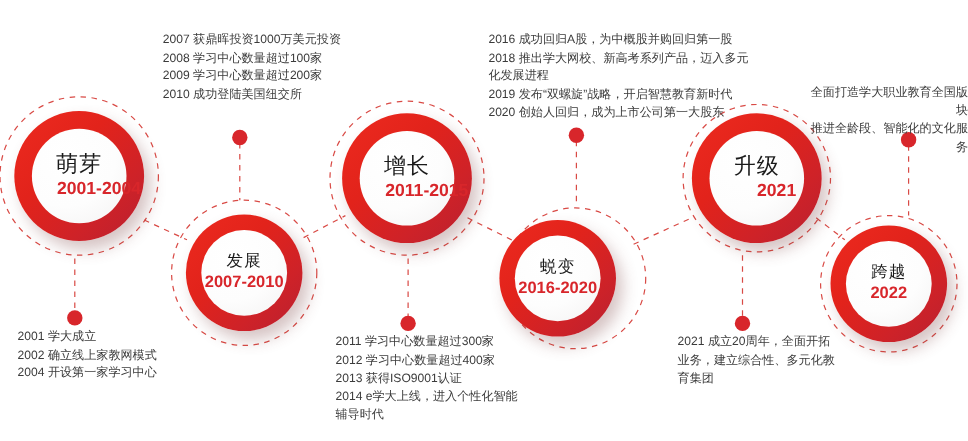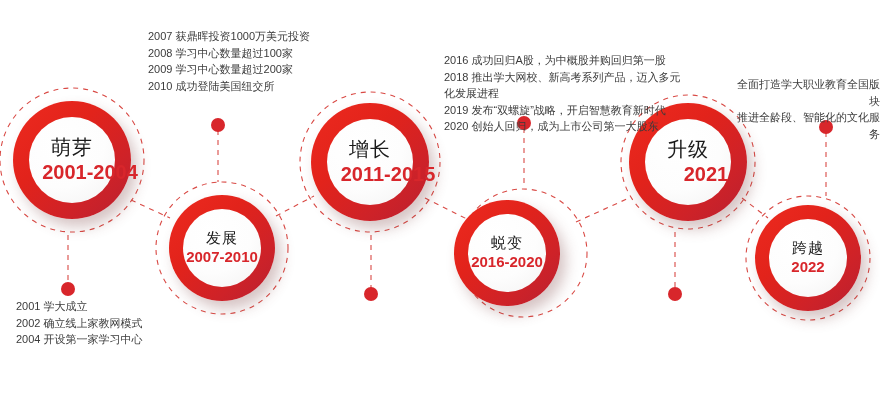--- a/index.html
+++ b/index.html
@@ -66,21 +66,21 @@
     font-weight: bold;
     line-height: 1.1;
     white-space: nowrap;
     margin-top: 3px;
   }
 
   
   .sz-lg { width: 118px; height: 118px; }
   .sz-lg .inner { width: 86px; height: 86px; left: 16px; top: 16px; }
   .sz-lg .node-title { font-size: 20px; }
-  .sz-lg .node-years { font-size: 20px; margin-left: 36px; }
+  .sz-lg .node-years { font-size: 16px; margin-left: 36px; }
 
   .sz-md { width: 106px; height: 106px; }
   .sz-md .inner { width: 78px; height: 78px; left: 14px; top: 14px; }
   .sz-md .node-title { font-size: 15px; }
   .sz-md .node-years { font-size: 15px; }
 
   
   .note {
     position: absolute;
     color: #3b3b3b;
@@ -172,28 +172,36 @@
       <span class="node-title">跨越</span>
       <span class="node-years">2022</span>
     </div>
   </div>
 
   <div class="note" style="left:148px; top:28px;">2007  获鼎晖投资1000万美元投资
 2008  学习中心数量超过100家
 2009  学习中心数量超过200家
 2010  成功登陆美国纽交所</div>
 
-  <div class="note" style="left:444px; top:28px;margin-top:24px;">2016  成功回归A股，为中概股并购回归第一股
+  <div class="note" style="left:444px; top:28px;">2016  成功回归A股，为中概股并购回归第一股
 2018  推出学大网校、新高考系列产品，迈入多元
 化发展进程
 2019  发布“双螺旋”战略，开启智慧教育新时代
 2020  创始人回归，成为上市公司第一大股东</div>
 
   <div class="note" style="left:727px; top:76px;text-align:right;">全面打造学大职业教育全国版块
 推进全龄段、智能化的文化服务</div>
 
   <div class="note" style="left:16px; top:298px;">2001  学大成立
 2002  确立线上家教网模式
 2004  开设第一家学习中心</div>
 
-
+  <div class="note" style="left:305px; top:303px;">2011  学习中心数量超过300家
+2012  学习中心数量超过400家
+2013  获得ISO9001认证
+2014  e学大上线，进入个性化智能
+辅导时代</div>
+
+  <div class="note" style="left:616px; top:303px;">2021  成立20周年，全面开拓
+业务，建立综合性、多元化教
+育集团</div>
 
 </div>
 
 </body></html>

